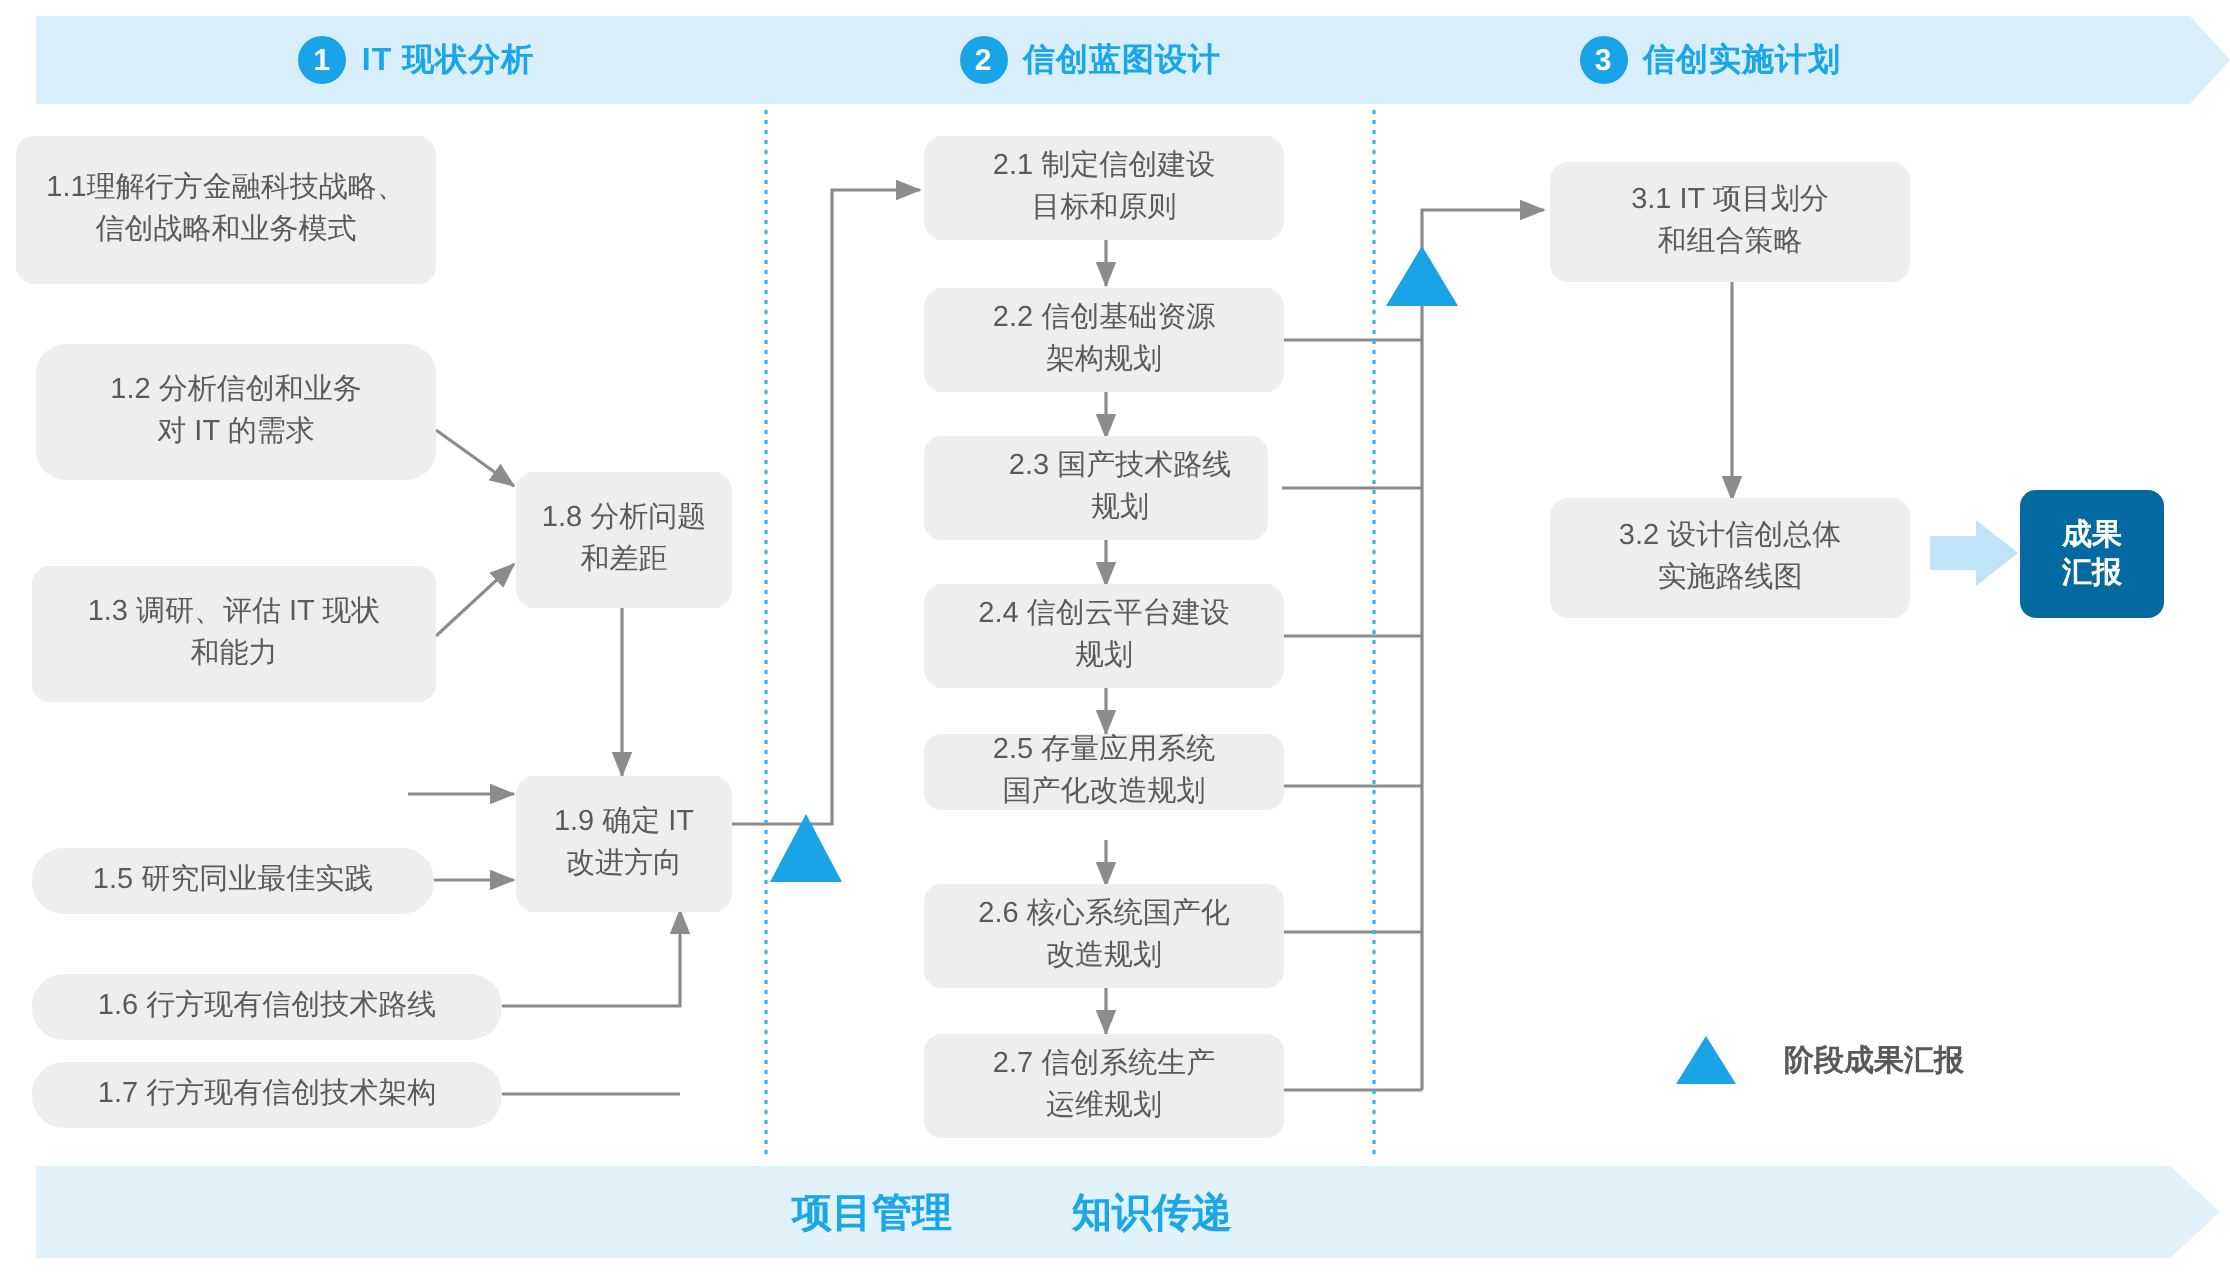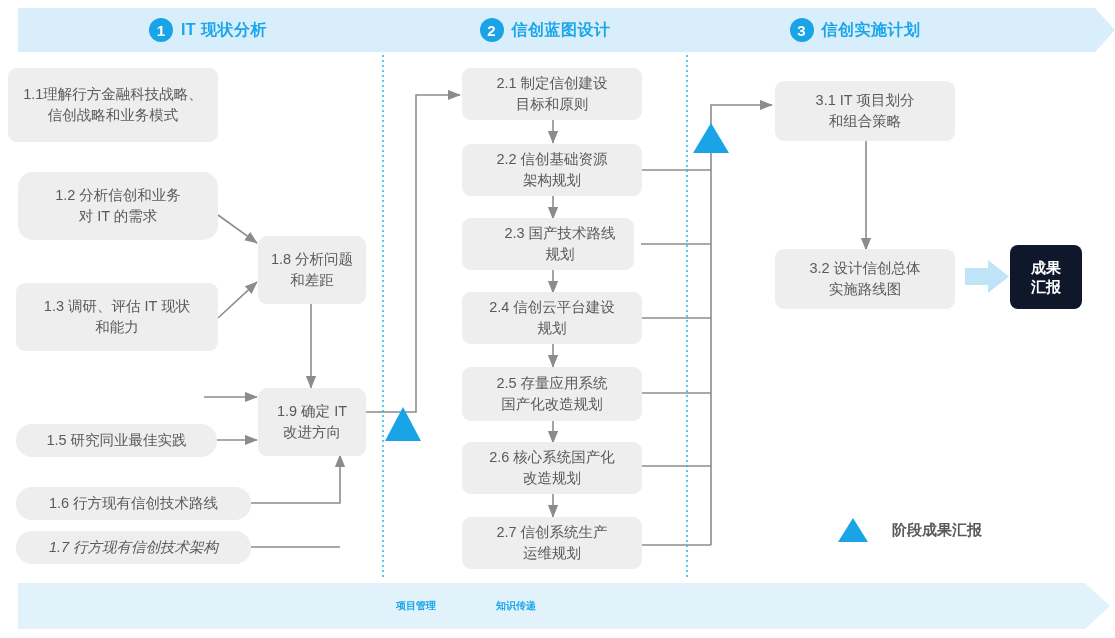--- a/index.html
+++ b/index.html
@@ -42,37 +42,37 @@
     font-size: 14.5px;
     line-height: 1.45;
     display: flex; align-items: center; justify-content: center;
     text-align: center;
     padding: 0 8px;
     box-sizing: border-box;
     white-space: pre-line;
   }
   .node.pill { border-radius: 16px; }
   .node.result {
-    background: #0f172a;
+    background: #0369a1;
     color: #ffffff;
     font-weight: bold;
     font-size: 15px;
     border-radius: 8px;
     line-height: 1.3;
   }
 
   
   .bottom-band { position: absolute; left: 0; top: 583px; width: 1115px; height: 46px; }
   .bottom-labels {
     position: absolute; top: 583px; height: 46px;
     display: flex; align-items: center; gap: 60px;
     left: 396px;
   }
   .bottom-label {
-    color: #1aa6ea; font-size: 10px; font-weight: bold; white-space: nowrap;
+    color: #1aa6ea; font-size: 20px; font-weight: bold; white-space: nowrap;
   }
 
   
   .legend {
     position: absolute; left: 838px; top: 518px;
     display: flex; align-items: center; gap: 24px;
   }
   .legend-tri {
     width: 0; height: 0;
     border-left: 15px solid transparent;
@@ -169,36 +169,36 @@
   </svg>
 
   <div class="node" style="left:8px;  top:68px;  width:210px; height:74px;">1.1理解行方金融科技战略、
 信创战略和业务模式</div>
   <div class="node" style="left:18px; top:172px; width:200px; height:68px;border-radius:15px;">1.2 分析信创和业务
 对 IT 的需求</div>
   <div class="node" style="left:16px; top:283px; width:202px; height:68px;">1.3 调研、评估 IT 现状
 和能力</div>
   <div class="node pill" style="left:16px; top:424px; width:201px; height:33px;">1.5 研究同业最佳实践</div>
   <div class="node pill" style="left:16px; top:487px; width:235px; height:33px;">1.6 行方现有信创技术路线</div>
-  <div class="node pill" style="left:16px; top:531px; width:235px; height:33px;font-style:italic;">1.7 行方现有信创技术架构</div>
+  <div class="node pill" style="left:16px; top:531px; width:235px; height:33px;">1.7 行方现有信创技术架构</div>
 
   <div class="node" style="left:258px; top:236px; width:108px; height:68px;">1.8 分析问题
 和差距</div>
   <div class="node" style="left:258px; top:388px; width:108px; height:68px;">1.9 确定 IT
 改进方向</div>
 
   <div class="node" style="left:462px; top:68px;  width:180px; height:52px;">2.1 制定信创建设
 目标和原则</div>
   <div class="node" style="left:462px; top:144px; width:180px; height:52px;">2.2 信创基础资源
 架构规划</div>
   <div class="node" style="left:462px; top:218px; width:172px; height:52px;padding-left:32px;">2.3 国产技术路线
 规划</div>
   <div class="node" style="left:462px; top:292px; width:180px; height:52px;">2.4 信创云平台建设
 规划</div>
-  <div class="node" style="left:462px; top:367px; width:180px; height:54px;">2.5 存量应用系统
+  <div class="node" style="left:462px; top:367px; width:180px; height:38px;">2.5 存量应用系统
 国产化改造规划</div>
   <div class="node" style="left:462px; top:442px; width:180px; height:52px;">2.6 核心系统国产化
 改造规划</div>
   <div class="node" style="left:462px; top:517px; width:180px; height:52px;">2.7 信创系统生产
 运维规划</div>
 
   <div class="node" style="left:775px; top:81px;  width:180px; height:60px;">3.1 IT 项目划分
 和组合策略</div>
   <div class="node" style="left:775px; top:249px; width:180px; height:60px;">3.2 设计信创总体
 实施路线图</div>

